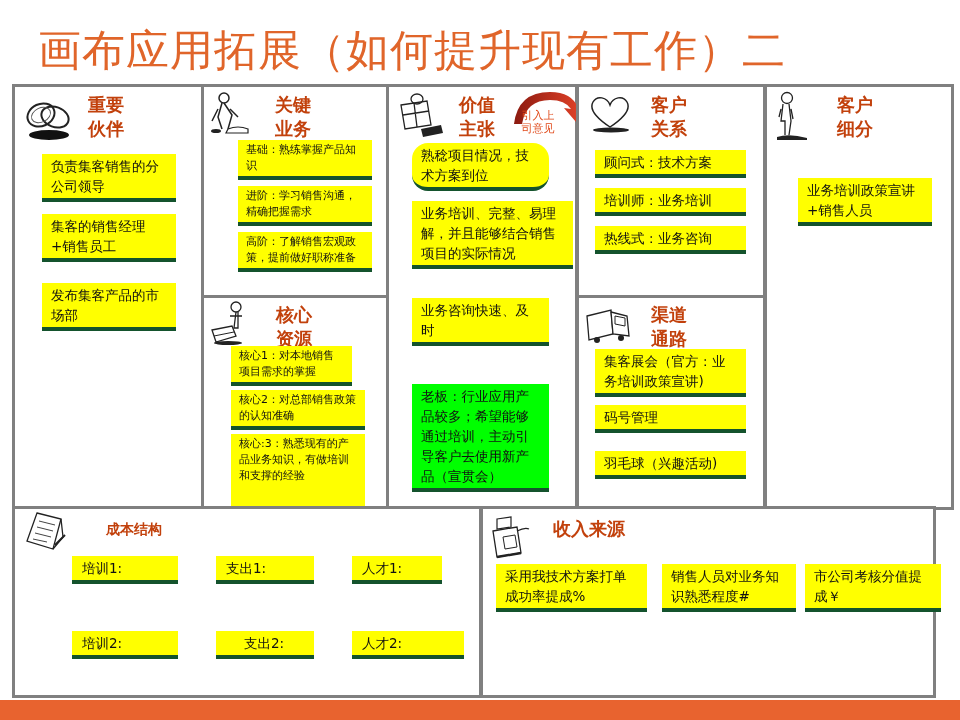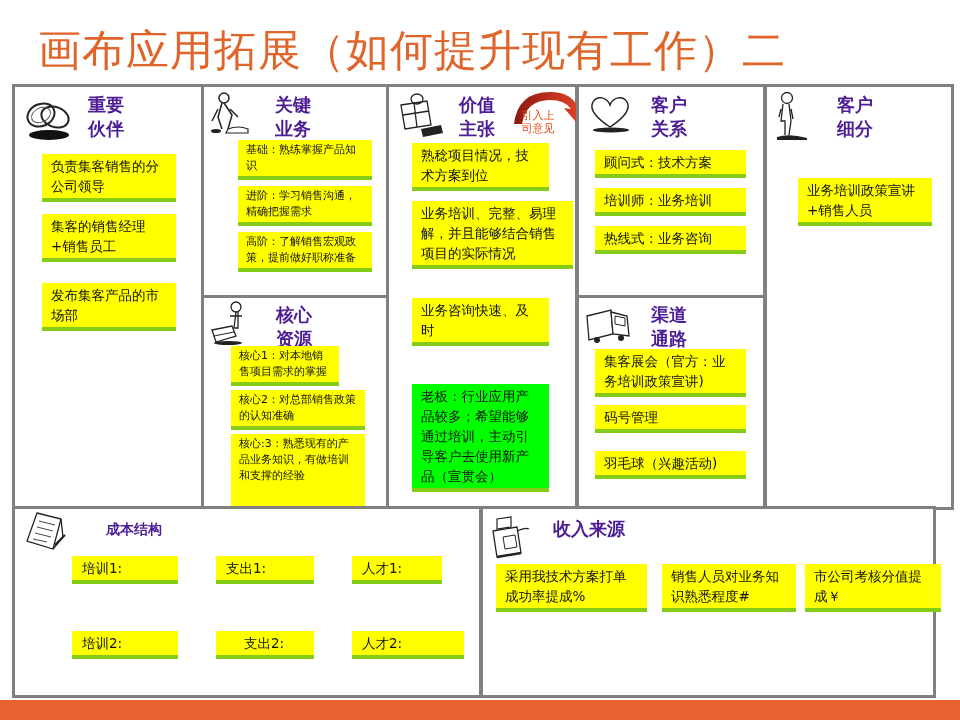--- a/index.html
+++ b/index.html
@@ -10,30 +10,30 @@
     position: absolute; left: 38px; top: 22px;
     font-size: 43px; line-height: 56px; color: #E0652A;
     letter-spacing: 1px; white-space: nowrap;
   }
 
   .canvas { position: absolute; left: 12px; top: 84px; width: 942px; height: 614px; }
   .cell {
     position: absolute; border: 3px solid #808080; background: #fff;
   }
   .cell-head {
-    position: absolute; font-weight: bold; color: #4c1d95;
+    position: absolute; font-weight: bold; color: #c2410c;
     font-size: 18px; line-height: 24px;
   }
   .icon { position: absolute; }
 
   .note {
     position: absolute; background: #FFFF00; color: #111;
     font-size: 13.5px; line-height: 20px;
     padding: 2px 8px 2px 9px;
-    border-bottom: 4px solid #84cc16;
+    border-bottom: 4px solid #14532d;
   }
   .note.small { font-size: 11px; line-height: 16px; padding: 2px 8px; }
   .note.green { background: #00FF00; }
 
   .footer-bar { position: absolute; left: 0; top: 700px; width: 960px; height: 20px; background: #E8632F; }
 
   .arrow-label {
     position: absolute; color: #E04A1A; font-size: 11px; line-height: 13px; text-align: center;
   }
 </style>
@@ -87,39 +87,39 @@
         <path d="M28 12 L26 28 L30 28 L30 12 M22 16 L34 16" fill="none" stroke="#222" stroke-width="1.3"></path>
         <path d="M4 30 L24 26 L28 36 L8 42 Z" fill="#fff" stroke="#222" stroke-width="1.3"></path>
         <path d="M6 36 L26 32" stroke="#222" stroke-width="1"></path>
         <ellipse cx="20" cy="43" rx="14" ry="2" fill="#222"></ellipse>
       </svg>
     </div>
     <div class="cell-head" style="left:72px; top:5px;">
       <div>核心</div>
       <div>资源</div>
     </div>
-    <div class="note small" style="left:27px; top:48px; width:108px;">核心1：对本地销售项目需求的掌握</div>
+    <div class="note small" style="left:27px; top:48px; width:121px;">核心1：对本地销售项目需求的掌握</div>
     <div class="note small" style="left:27px; top:92px; width:134px;">核心2：对总部销售政策的认知准确</div>
     <div class="note small" style="left:27px; top:136px; width:134px; height:76px;">核心:3：熟悉现有的产品业务知识，有做培训和支撑的经验</div>
   </div>
 
   <div class="cell" style="left:374px; top:0; width:192px; height:426px;">
     <div class="icon" style="left:8px; top:4px; width:48px; height:48px;">
       <svg width="48" height="48" viewBox="0 0 48 48">
         <path d="M4 14 L30 10 L34 34 L8 38 Z" fill="#fff" stroke="#222" stroke-width="1.3"></path>
         <path d="M17 12 L20 36 M6 24 L32 20" stroke="#222" stroke-width="1.3"></path>
         <ellipse cx="20" cy="8" rx="6" ry="5" fill="none" stroke="#222" stroke-width="1.3"></ellipse>
         <path d="M24 38 L44 34 L46 42 L26 46 Z" fill="#222"></path>
       </svg>
     </div>
     <div class="cell-head" style="left:70px; top:6px;">
       <div>价值</div>
       <div>主张</div>
     </div>
-    <div class="note" style="left:23px; top:56px; width:137px;">熟稔项目情况，技术方案到位</div>
+    <div class="note" style="left:23px; top:56px; width:137px;border-radius:16px;">熟稔项目情况，技术方案到位</div>
     <div class="note" style="left:23px; top:114px; width:161px;">业务培训、完整、易理解，并且能够结合销售项目的实际情况</div>
     <div class="note" style="left:23px; top:211px; width:137px;">业务咨询快速、及时</div>
     <div class="note green" style="left:23px; top:273px; width:137px;margin-top:24px;">老板：行业应用产品较多；希望能够通过培训，主动引导客户去使用新产品（宣贯会）</div>
   </div>
 
   <div class="icon" style="left:498px; top:6px; width:80px; height:36px;">
     <svg width="80" height="36" viewBox="0 0 80 36">
       <defs>
         <linearGradient id="ag" x1="0" y1="0" x2="1" y2="0">
           <stop offset="0" stop-color="#8B1A10"></stop>

